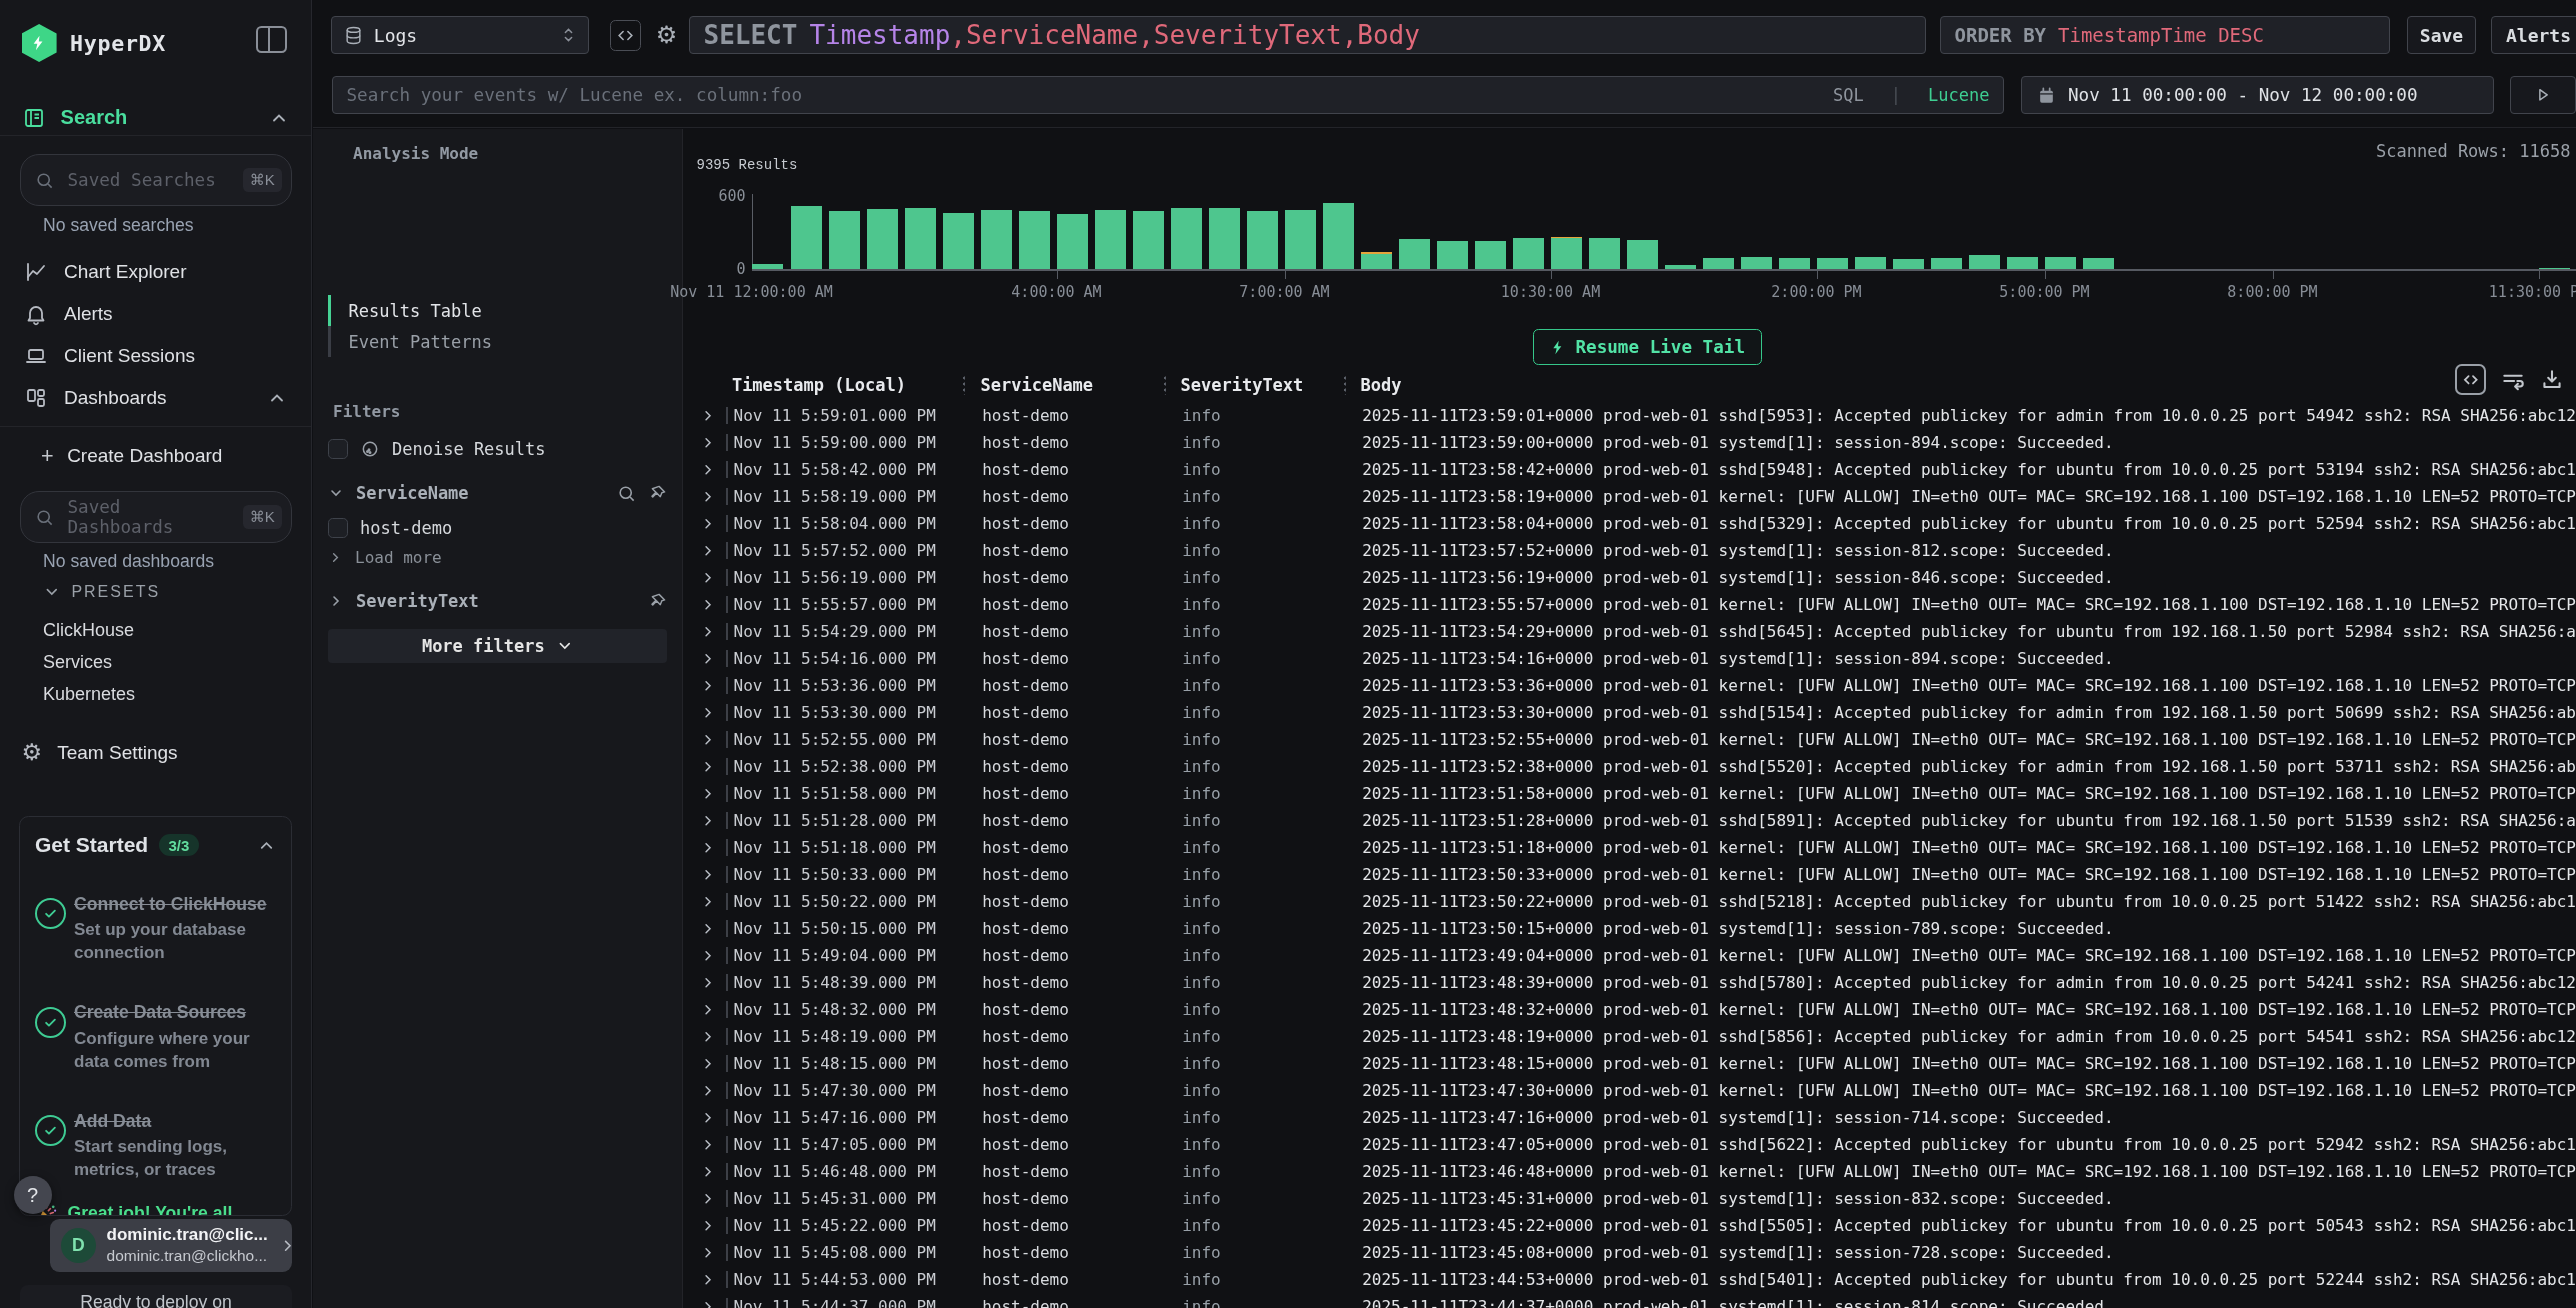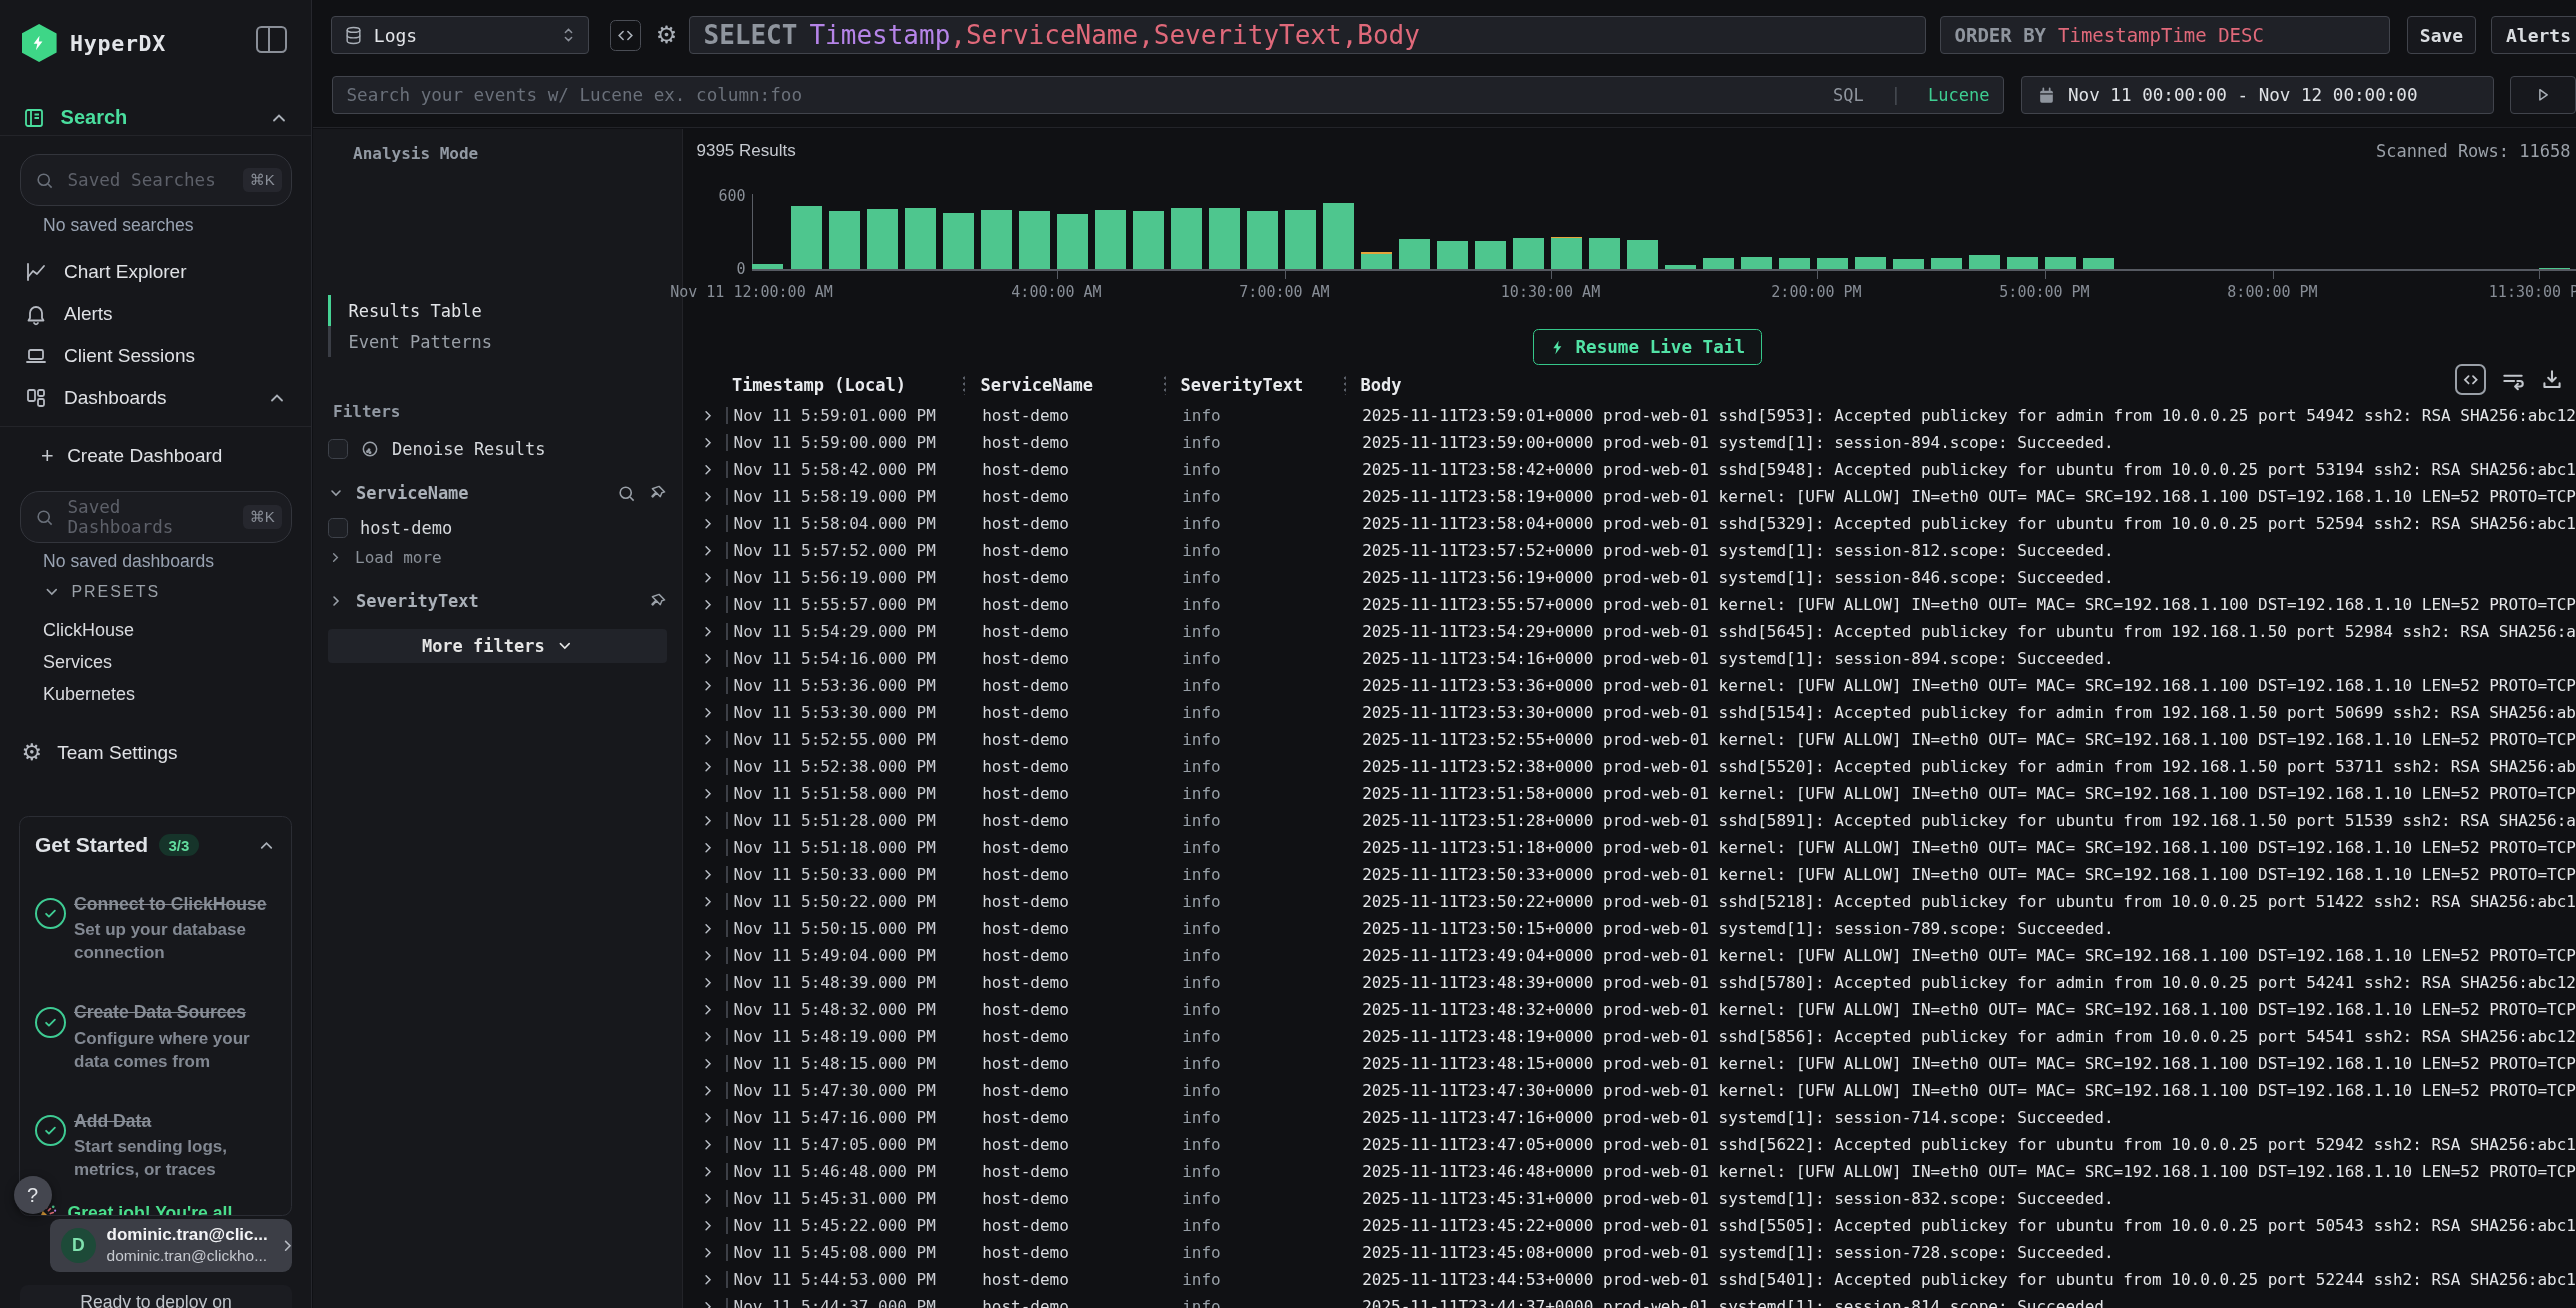--- a/index.html
+++ b/index.html
@@ -110,21 +110,21 @@
   .checkbox { width:20px; height:20px; background:#1d1f24; border:1.4px solid #3e424a; border-radius:4.7px; flex:0 0 20px; }
   .fp-icon { color:#9aa0a8; }
   .fgroup-name { font-size:17px; font-weight:bold; color:#aab0b8; }
   .fp-right-icons { margin-left:auto; display:flex; gap:12px; color:#9aa0a8; }
   #more-filters { position:absolute; left:15px; right:15px; top:500px; height:34px; background:#212329; border-radius:4px;
     display:flex; align-items:center; justify-content:center; gap:10.8px; font-family:"DejaVu Sans Mono",monospace;
     font-size:17px; font-weight:bold; color:#e5e5e5; }
 
   
   #results { position:absolute; left:683px; top:129px; right:0; bottom:0; background:#101114; }
-  #results-count { position:absolute; left:13.5px; top:12px; font-size:17px; color:#c6cad0; font-family:Liberation Sans, sans-serif; }
+  #results-count { position:absolute; left:13.5px; top:28px; font-size:14px; color:#c6cad0; font-family:Liberation Mono, monospace; }
   #scanned { position:absolute; left:1693px; top:12px; font-size:17px; color:#9aa0a8; font-family:"DejaVu Sans Mono",monospace; white-space:nowrap; }
 
   #chart { position:absolute; left:13.5px; top:58px; width:1880px; height:119px; }
   .y-lab { position:absolute; width:49px; text-align:right; font-family:"DejaVu Sans Mono",monospace; font-size:15px; color:#8a9098; }
   #y-axis { position:absolute; left:55px; top:6.8px; width:1.4px; height:76px; background:#5a5e66; }
   #plot { position:absolute; left:55px; top:8px; width:1825px; height:74px; }
   .bucket { position:absolute; bottom:0; width:31px; display:flex; flex-direction:column; justify-content:flex-end; }
   .bar-info { background:#4ec68e; }
   .bar-warn { background:#e5a33b; }
   #baseline { position:absolute; left:55px; top:82px; width:1825px; height:2px; background:#565a62; }

